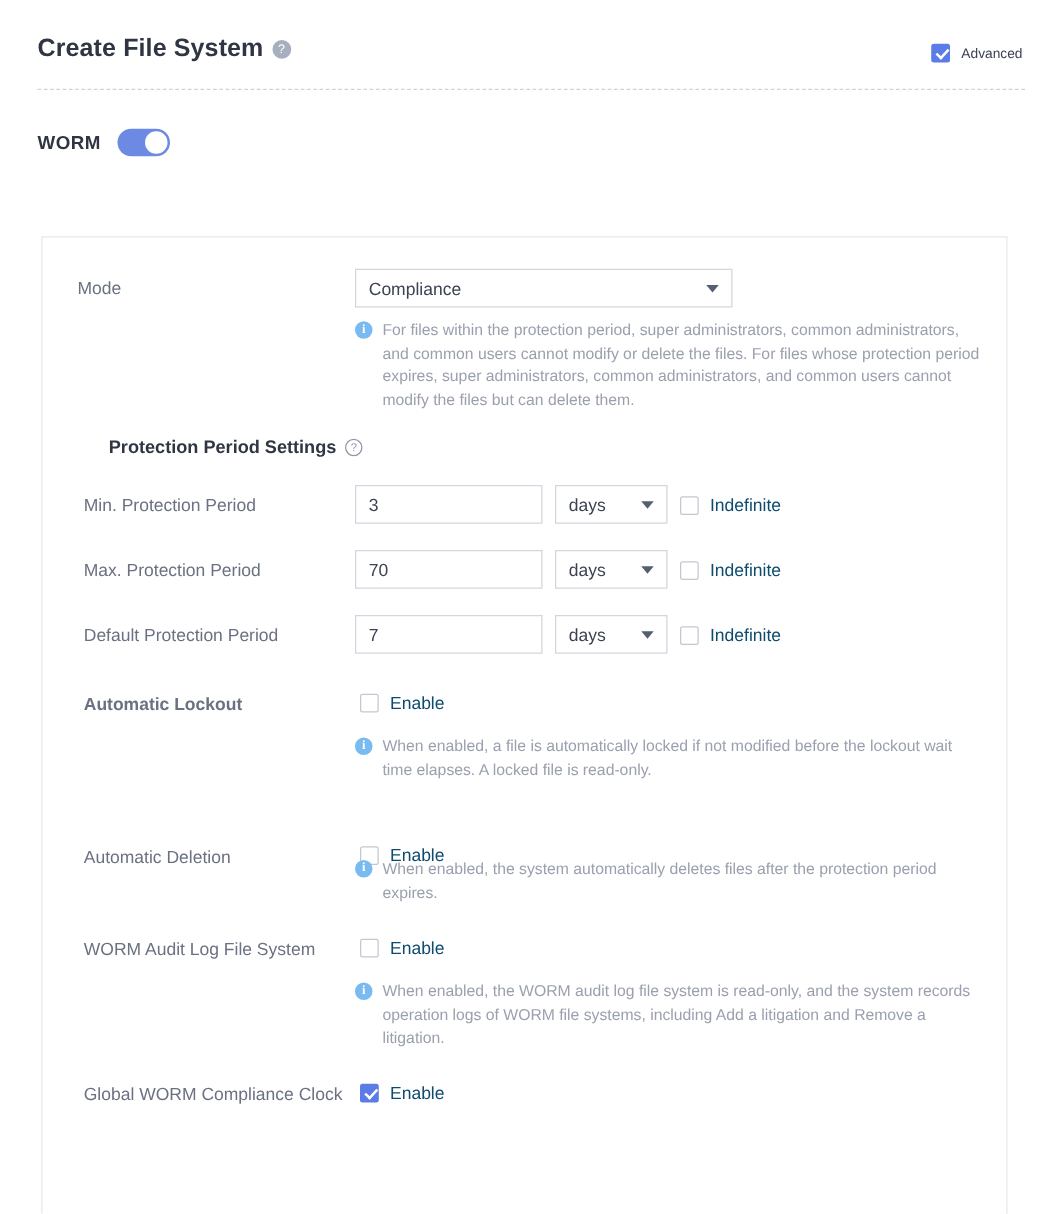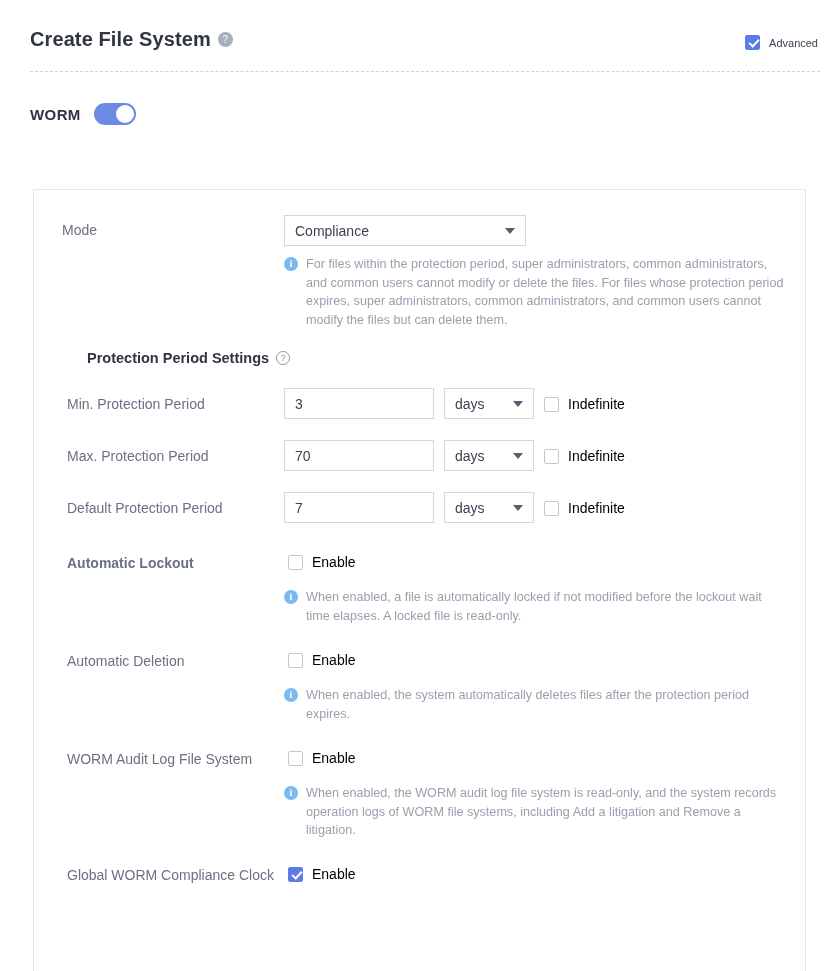--- a/index.html
+++ b/index.html
@@ -176,21 +176,21 @@
     transform: rotate(43deg);
   }
   .cb-row {
     display: flex;
     align-items: center;
     gap: 9px;
     cursor: pointer;
   }
   .cb-text {
     font-size: 14px;
-    color: #000000;
+    color: #0c4a6e;
     white-space: nowrap;
   }
 
   
   .note {
     position: absolute;
     display: flex;
     gap: 8px;
   }
   .note-text {
@@ -279,21 +279,21 @@
     <span class="worm-label">WORM</span>
     <span class="toggle">
       <span class="knob"></span>
     </span>
   </div>
 
   <div class="panel">
 
     <div class="row" style="top:25px;height:40px;">
       <div class="row-label" style="top:7px;">Mode</div>
-      <div class="select" style="left:250px; top:0; width:242px;">
+      <div class="select" style="left:250px; top:0; width:302px;">
         <span class="sel-text">Compliance</span>
         <span class="caret"></span>
       </div>
     </div>
 
     <div class="note" style="left:250px; top:65px; width:505px;">
       <span class="info-icon">i</span>
       <span class="note-text">For files within the protection period, super administrators, common administrators, and common users cannot modify or delete the files. For files whose protection period expires, super administrators, common administrators, and common users cannot modify the files but can delete them.</span>
     </div>
 
@@ -346,21 +346,21 @@
       <div class="cb-row" style="position:absolute; left:254px; top:2px;">
         <span class="cb"></span>
         <span class="cb-text">Enable</span>
       </div>
     </div>
     <div class="note" style="left:250px; top:398px; width:500px;">
       <span class="info-icon">i</span>
       <span class="note-text">When enabled, a file is automatically locked if not modified before the lockout wait time elapses. A locked file is read-only.</span>
     </div>
 
-    <div class="row" style="top:460px;height:22px;">
+    <div class="row" style="top:484px;height:22px;">
       <div class="row-label" style="left:33px; top:3px;">Automatic Deletion</div>
       <div class="cb-row" style="position:absolute; left:254px; top:2px;">
         <span class="cb"></span>
         <span class="cb-text">Enable</span>
       </div>
     </div>
     <div class="note" style="left:250px; top:496px; width:500px;">
       <span class="info-icon">i</span>
       <span class="note-text">When enabled, the system automatically deletes files after the protection period expires.</span>
     </div>

